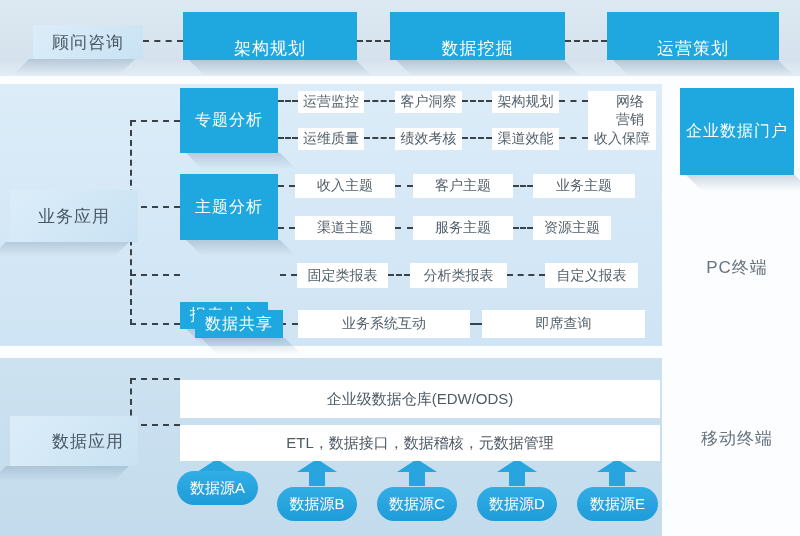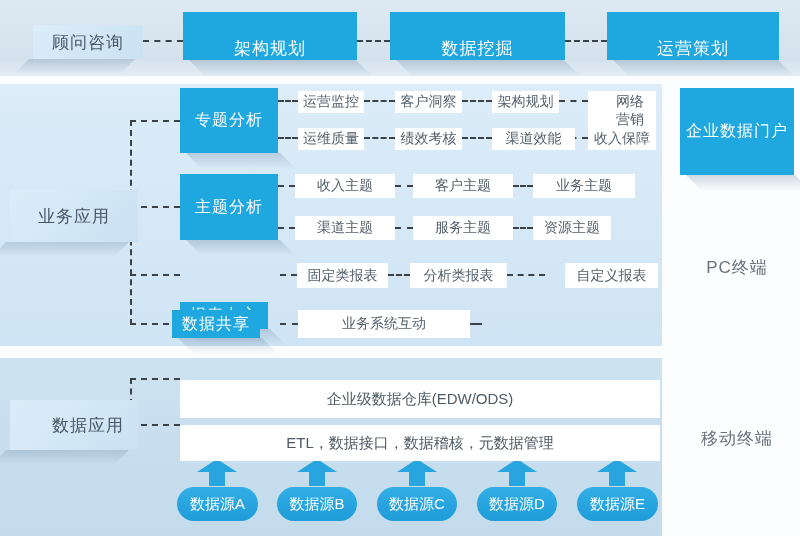--- a/index.html
+++ b/index.html
@@ -85,21 +85,21 @@
 
   <div class="abs bluebox cat shadow-r" style="left:180px;top:88px;width:98px;height:65px;">
     <span>专题分析</span>
   </div>
   <div class="abs bluebox cat shadow-r" style="left:180px;top:174px;width:98px;height:66px;">
     <span>主题分析</span>
   </div>
   <div class="abs bluebox cat shadow-r" style="left:180px;top:262px;width:88px;height:27px;margin-top:40px;">
     <span>报表中心</span>
   </div>
-  <div class="abs bluebox cat shadow-r" style="left:172px;top:310px;width:88px;height:28px;">
+  <div class="abs bluebox cat shadow-r" style="left:195px;top:310px;width:88px;height:28px;">
     <span>数据共享</span>
   </div>
 
   <div class="abs dh" style="left:278px;top:100px;width:20px;"></div>
   <div class="abs whitebox" style="left:298px;top:91px;width:66px;height:22px;">
       <span>运营监控</span>
     </div>
   <div class="abs dh" style="left:364px;top:100px;width:31px;"></div>
   <div class="abs whitebox" style="left:395px;top:91px;width:67px;height:22px;">
       <span>客户洞察</span>
@@ -115,21 +115,21 @@
 
   <div class="abs dh" style="left:278px;top:137px;width:20px;"></div>
   <div class="abs whitebox" style="left:298px;top:128px;width:66px;height:22px;">
       <span>运维质量</span>
     </div>
   <div class="abs dh" style="left:364px;top:137px;width:31px;"></div>
   <div class="abs whitebox" style="left:395px;top:128px;width:67px;height:22px;">
       <span>绩效考核</span>
     </div>
   <div class="abs dh" style="left:462px;top:137px;width:30px;"></div>
-  <div class="abs whitebox" style="left:492px;top:128px;width:83px;height:22px;">
+  <div class="abs whitebox" style="left:492px;top:128px;width:67px;height:22px;">
       <span>渠道效能</span>
     </div>
   <div class="abs dh" style="left:559px;top:137px;width:29px;"></div>
   <div class="abs whitebox" style="left:588px;top:128px;width:68px;height:22px;">
       <span>收入保障</span>
     </div>
 
   <div class="abs dh" style="left:278px;top:185px;width:17px;"></div>
   <div class="abs whitebox" style="left:295px;top:174px;width:100px;height:24px;">
       <span>收入主题</span>
@@ -158,61 +158,64 @@
 
   <div class="abs dh" style="left:280px;top:274px;width:17px;"></div>
   <div class="abs whitebox" style="left:297px;top:263px;width:91px;height:25px;">
       <span>固定类报表</span>
     </div>
   <div class="abs dh" style="left:388px;top:274px;width:22px;"></div>
   <div class="abs whitebox" style="left:410px;top:263px;width:97px;height:25px;">
       <span>分析类报表</span>
     </div>
   <div class="abs dh" style="left:507px;top:274px;width:38px;"></div>
-  <div class="abs whitebox" style="left:545px;top:263px;width:93px;height:25px;margin-left:20px;">
+  <div class="abs whitebox" style="left:545px;top:263px;width:93px;height:25px;">
       <span>自定义报表</span>
     </div>
 
   <div class="abs dh" style="left:280px;top:323px;width:18px;"></div>
   <div class="abs whitebox" style="left:298px;top:310px;width:172px;height:28px;font-size:14px;">
       <span>业务系统互动</span>
     </div>
   <div class="abs dh" style="left:470px;top:323px;width:12px;"></div>
+  <div class="abs whitebox" style="left:482px;top:310px;width:163px;height:28px;font-size:14px;">
+      <span>即席查询</span>
+    </div>
 
   <div class="abs bluebox cat shadow-r" style="left:680px;top:88px;width:114px;height:87px;">
     <span>企业数据门户</span>
   </div>
   <div class="abs termtext" style="left:672px;top:255px;width:130px;height:24px;">
     <span>PC终端</span>
   </div>
   <div class="abs termtext" style="left:672px;top:426px;width:130px;height:24px;">
     <span>移动终端</span>
   </div>
 
-  <div class="abs lightbox shadow-l" style="left:10px;top:400px;width:128px;height:50px;padding-left:28px;">
+  <div class="abs lightbox shadow-l" style="left:10px;top:416px;width:128px;height:50px;padding-left:28px;">
     <span>数据应用</span>
   </div>
   <div class="abs dv" style="left:130px;top:378px;height:48px;"></div>
   <div class="abs dh" style="left:130px;top:378px;width:50px;"></div>
   <div class="abs dh" style="left:130px;top:424px;width:50px;"></div>
 
   <div class="abs widebox" style="left:180px;top:380px;width:480px;height:38px;">
     <span>企业级数据仓库(EDW/ODS)</span>
   </div>
   <div class="abs widebox" style="left:180px;top:425px;width:480px;height:36px;">
     <span>ETL，数据接口，数据稽核，元数据管理</span>
   </div>
 
   <div class="abs arrow-up" style="left:197px;top:459px;width:40px;height:27px;"></div>
   <div class="abs arrow-up" style="left:297px;top:459px;width:40px;height:27px;"></div>
   <div class="abs arrow-up" style="left:397px;top:459px;width:40px;height:27px;"></div>
   <div class="abs arrow-up" style="left:497px;top:459px;width:40px;height:27px;"></div>
   <div class="abs arrow-up" style="left:597px;top:459px;width:40px;height:27px;"></div>
 
-  <div class="abs pill" style="left:177px;top:487px;width:81px;height:34px;">
+  <div class="abs pill" style="left:177px;top:471px;width:81px;height:34px;">
       <span>数据源A</span>
     </div>
   <div class="abs pill" style="left:277px;top:487px;width:80px;height:34px;align-items:center;">
       <span>数据源B</span>
     </div>
   <div class="abs pill" style="left:377px;top:487px;width:80px;height:34px;">
       <span>数据源C</span>
     </div>
   <div class="abs pill" style="left:477px;top:487px;width:80px;height:34px;">
       <span>数据源D</span>

